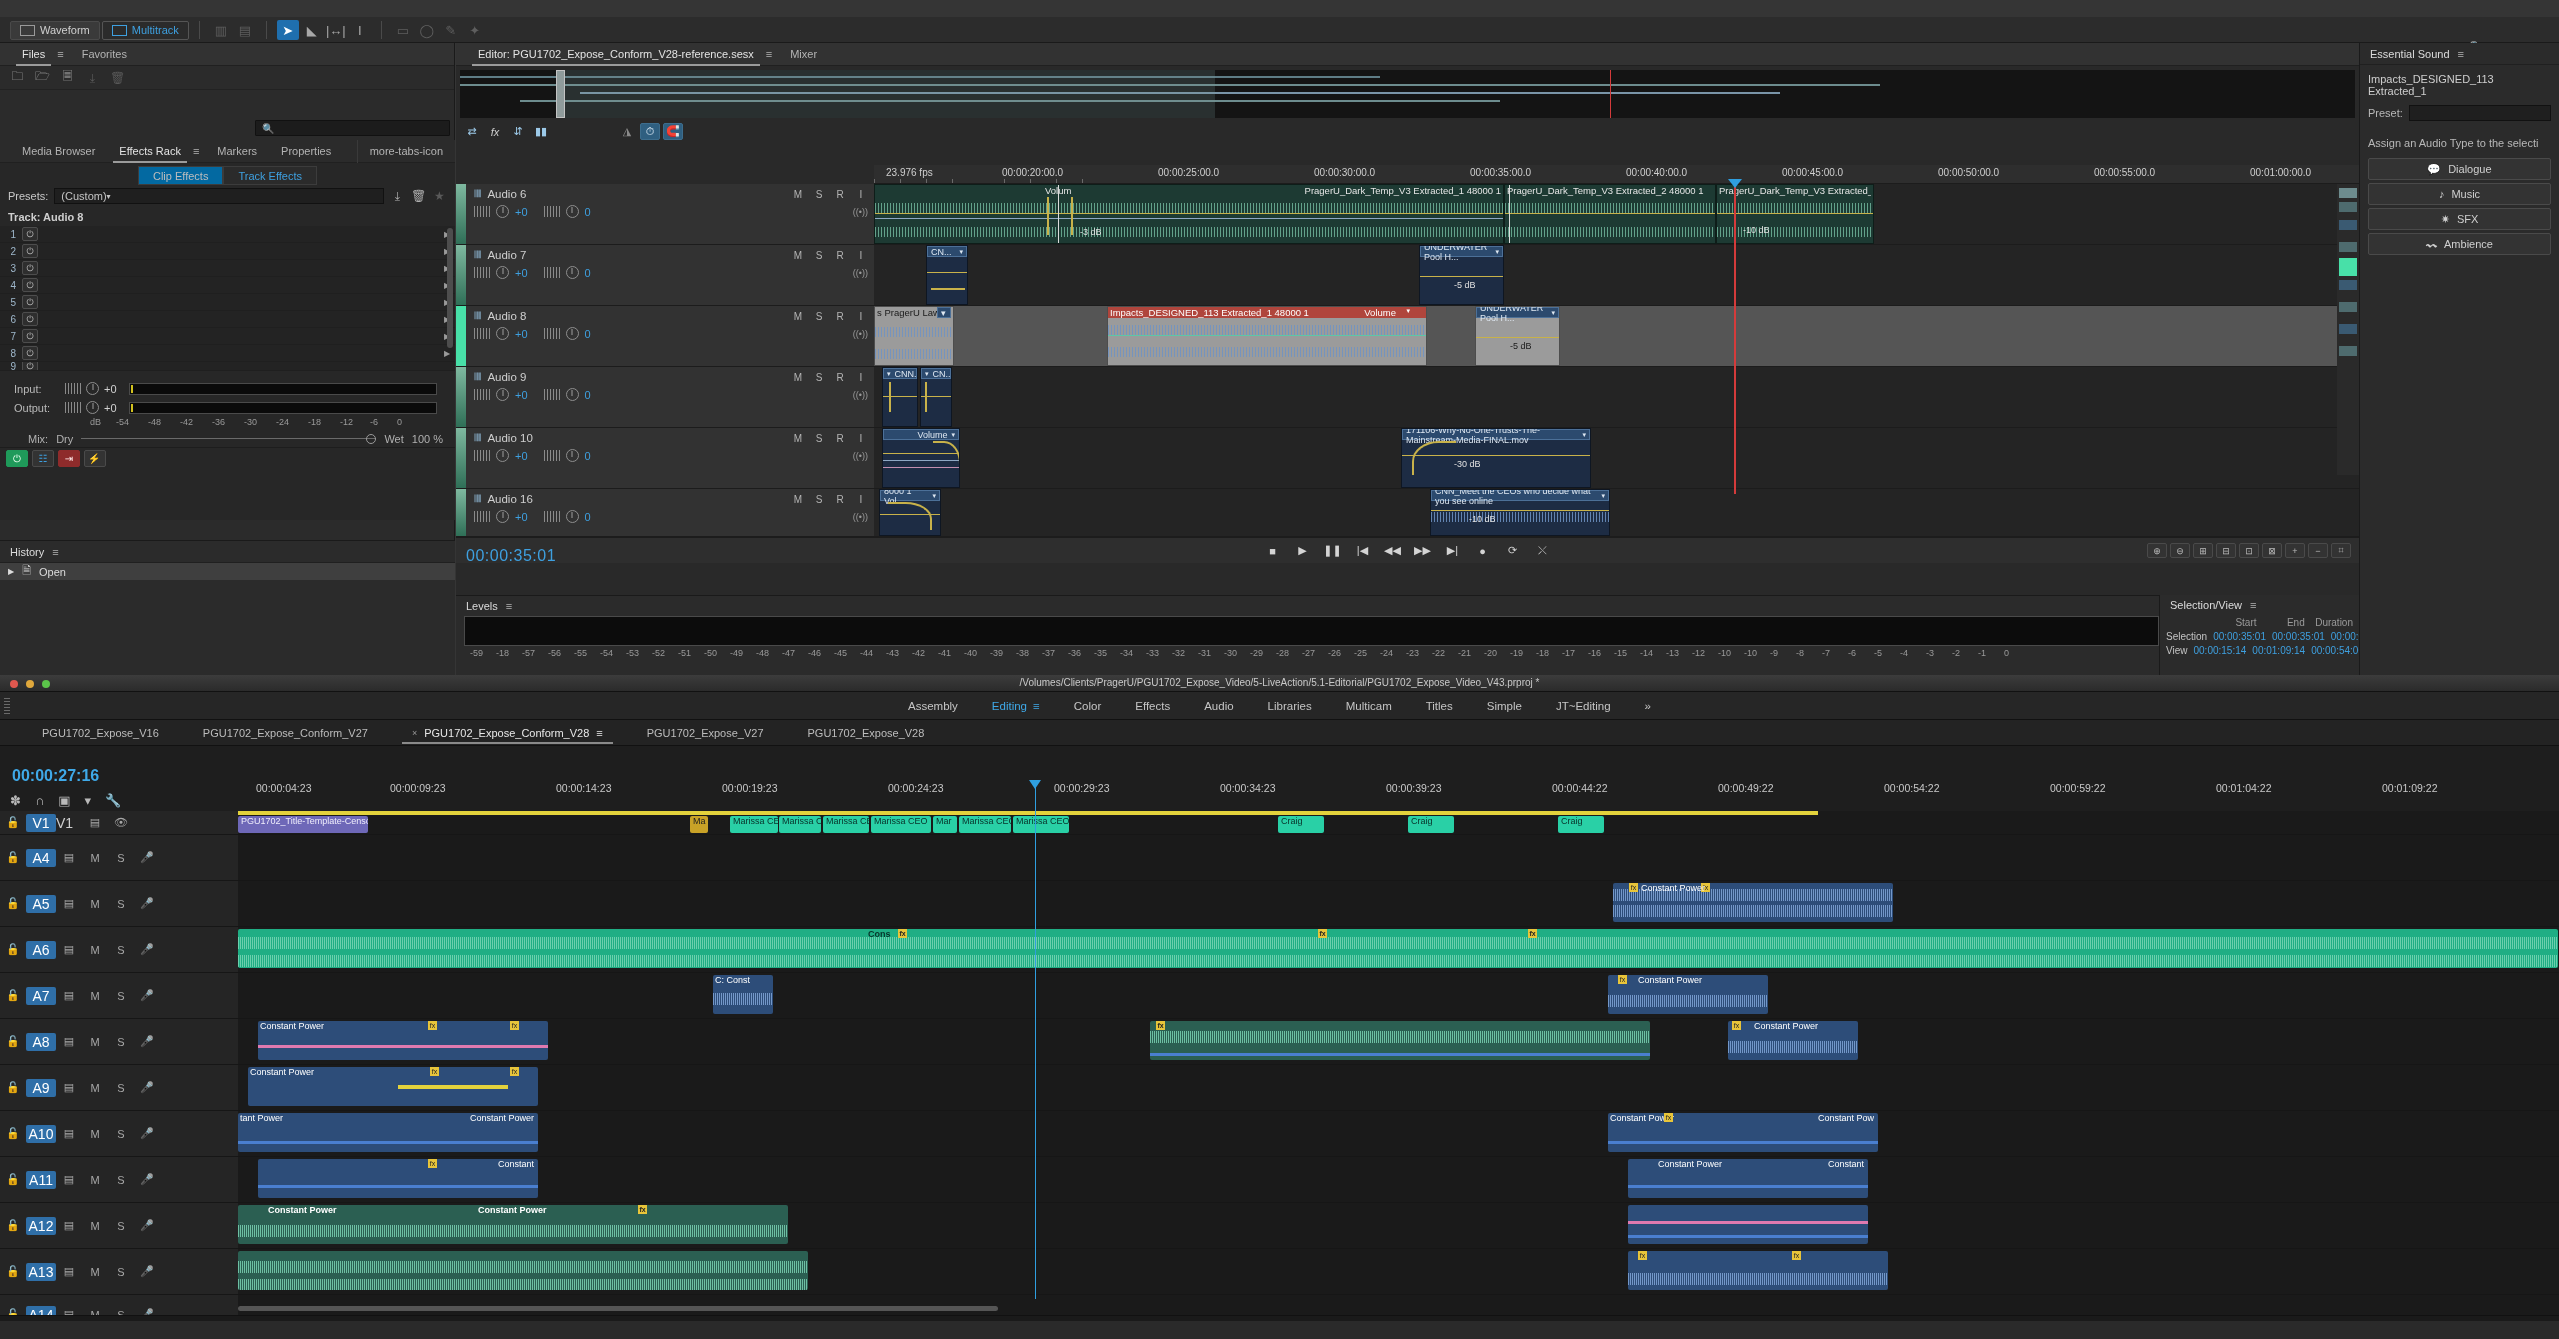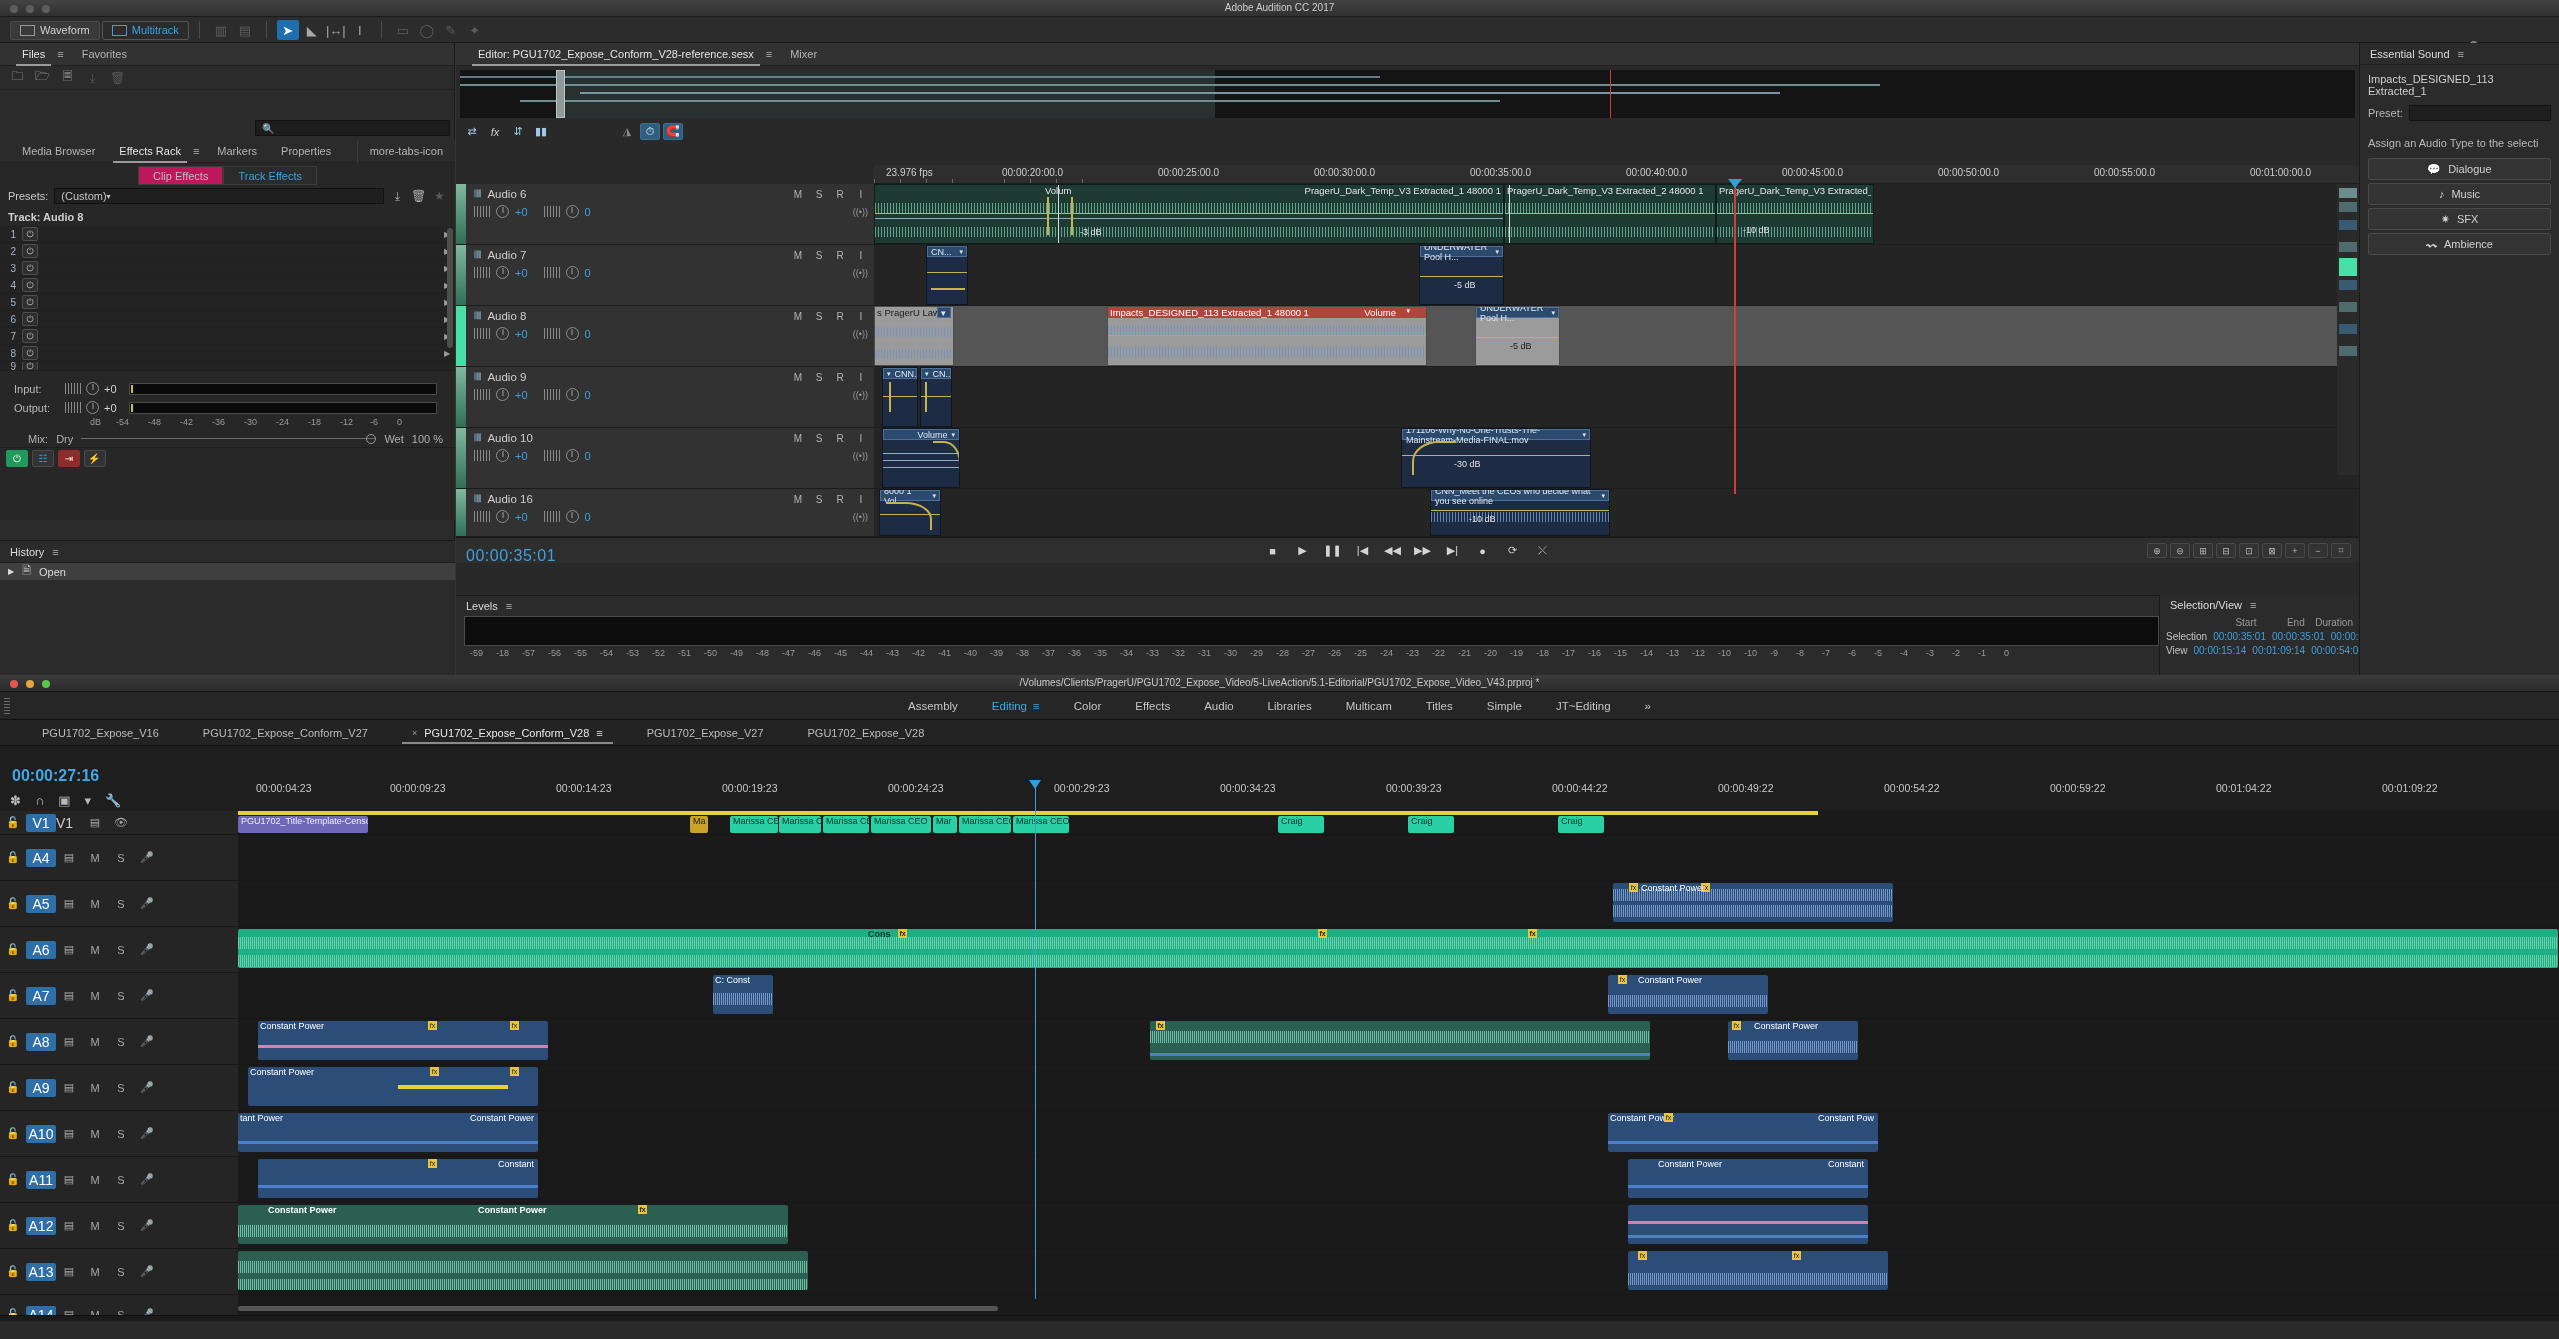--- a/index.html
+++ b/index.html
@@ -54,21 +54,21 @@
      align-items:center; justify-content:center; }
   .ficon.dim { color:#595959; }
   #files-search { position:absolute; left:255px; top:77px; width:195px; height:16px;
      background:#1c1c1c; border:1px solid #111; border-radius:1px; display:flex; align-items:center;
      padding-left:6px; color:#777; font-size:10px; }
 
   #au-eff { position:absolute; left:0; top:97px; width:455px; height:380px; background:#272727; }
   #eff-subtabs { height:22px; display:flex; justify-content:center; align-items:flex-end;
      background:#272727; gap:0; }
   .stab { font-size:11px; padding:0 14px; height:19px; line-height:19px; color:#bdbdbd;
-     border:1px solid #3c3c3c; background:#be185d; }
+     border:1px solid #3c3c3c; background:#0369a1; }
   .stab.act { color:#3ea0e0; background:#2b2b2b; }
   #presets-row { height:22px; display:flex; align-items:center; gap:6px; padding:0 8px; }
   .sel-box { height:16px; background:#1f1f1f; border:1px solid #111; display:flex; align-items:center;
      padding:0 6px; color:#c4c4c4; font-size:11px; justify-content:flex-start; }
   #track-label { padding:4px 8px 3px 8px; font-size:11px; color:#cfcfcf; font-weight:bold; }
   .fx-slot { height:17px; display:flex; align-items:center; border-bottom:1px solid #1f1f1f;
      background:#232323; }
   .fx-num { width:22px; text-align:right; padding-right:6px; font-size:10px; color:#9fb8cc; }
   .pwr { width:16px; height:14px; border:1px solid #4d4d4d; background:#2e2e2e; display:flex;
      align-items:center; justify-content:center; color:#b9b9b9; font-size:9px; border-radius:2px; }
@@ -261,26 +261,20 @@
      border-radius:3px; }
   #pr-bottombar { position:absolute; left:0; right:0; bottom:0; height:24px; background:#1a1a1a;
      border-top:1px solid #111; }
   #dock { position:absolute; left:0; right:0; bottom:0; height:18px; background:#2a2a2a; }
 </style>
 </head>
 <body>
 
 <div id="audition">
 
-  <div id="au-titlebar">
-    <div class="traffic" style="left:10px;background:#5e5e5e"></div>
-    <div class="traffic" style="left:26px;background:#5e5e5e"></div>
-    <div class="traffic" style="left:42px;background:#5e5e5e"></div>
-    <div id="au-title">Adobe Audition CC 2017</div>
-  </div>
 
   <div id="au-toolbar">
     <div class="row abs" style="left:10px;top:3px;gap:2px">
       <div class="tbtn">
         <span class="ticon"></span>
         <span>Waveform</span>
       </div>
       <div class="tbtn on">
         <span class="ticon on"></span>
         <span>Multitrack</span>

